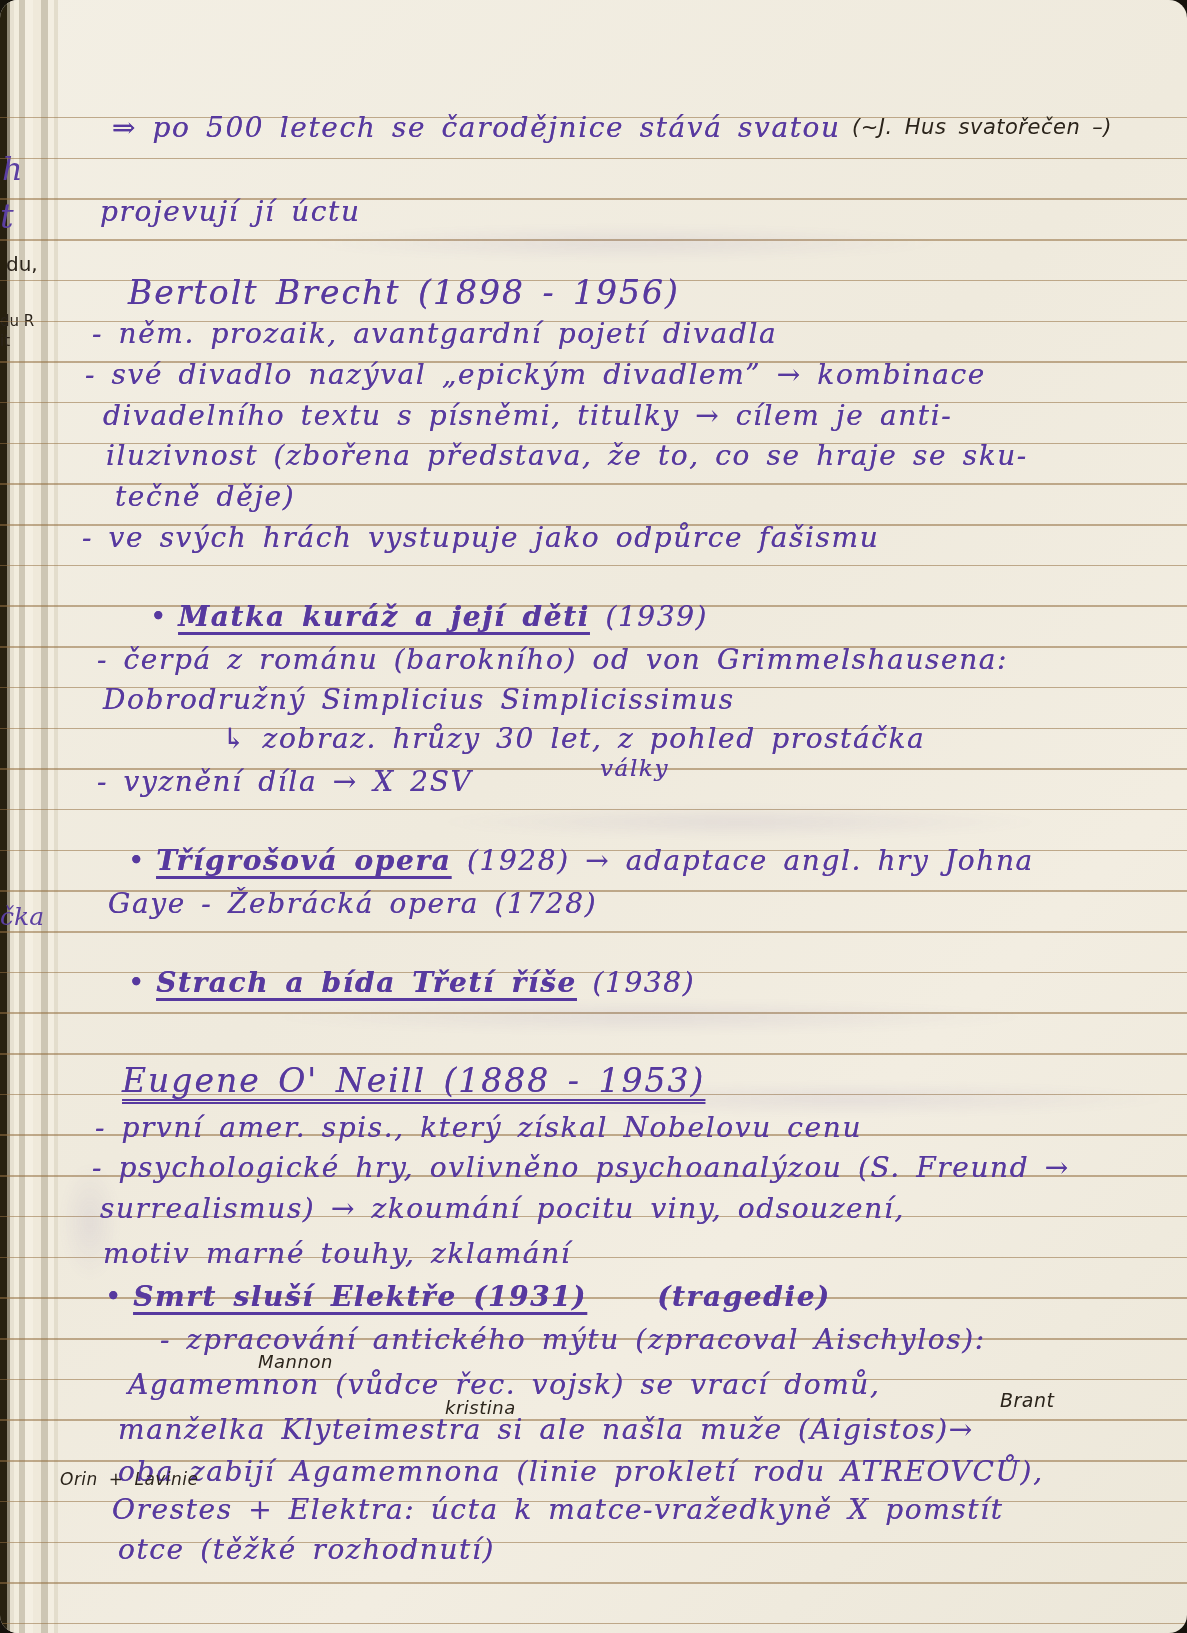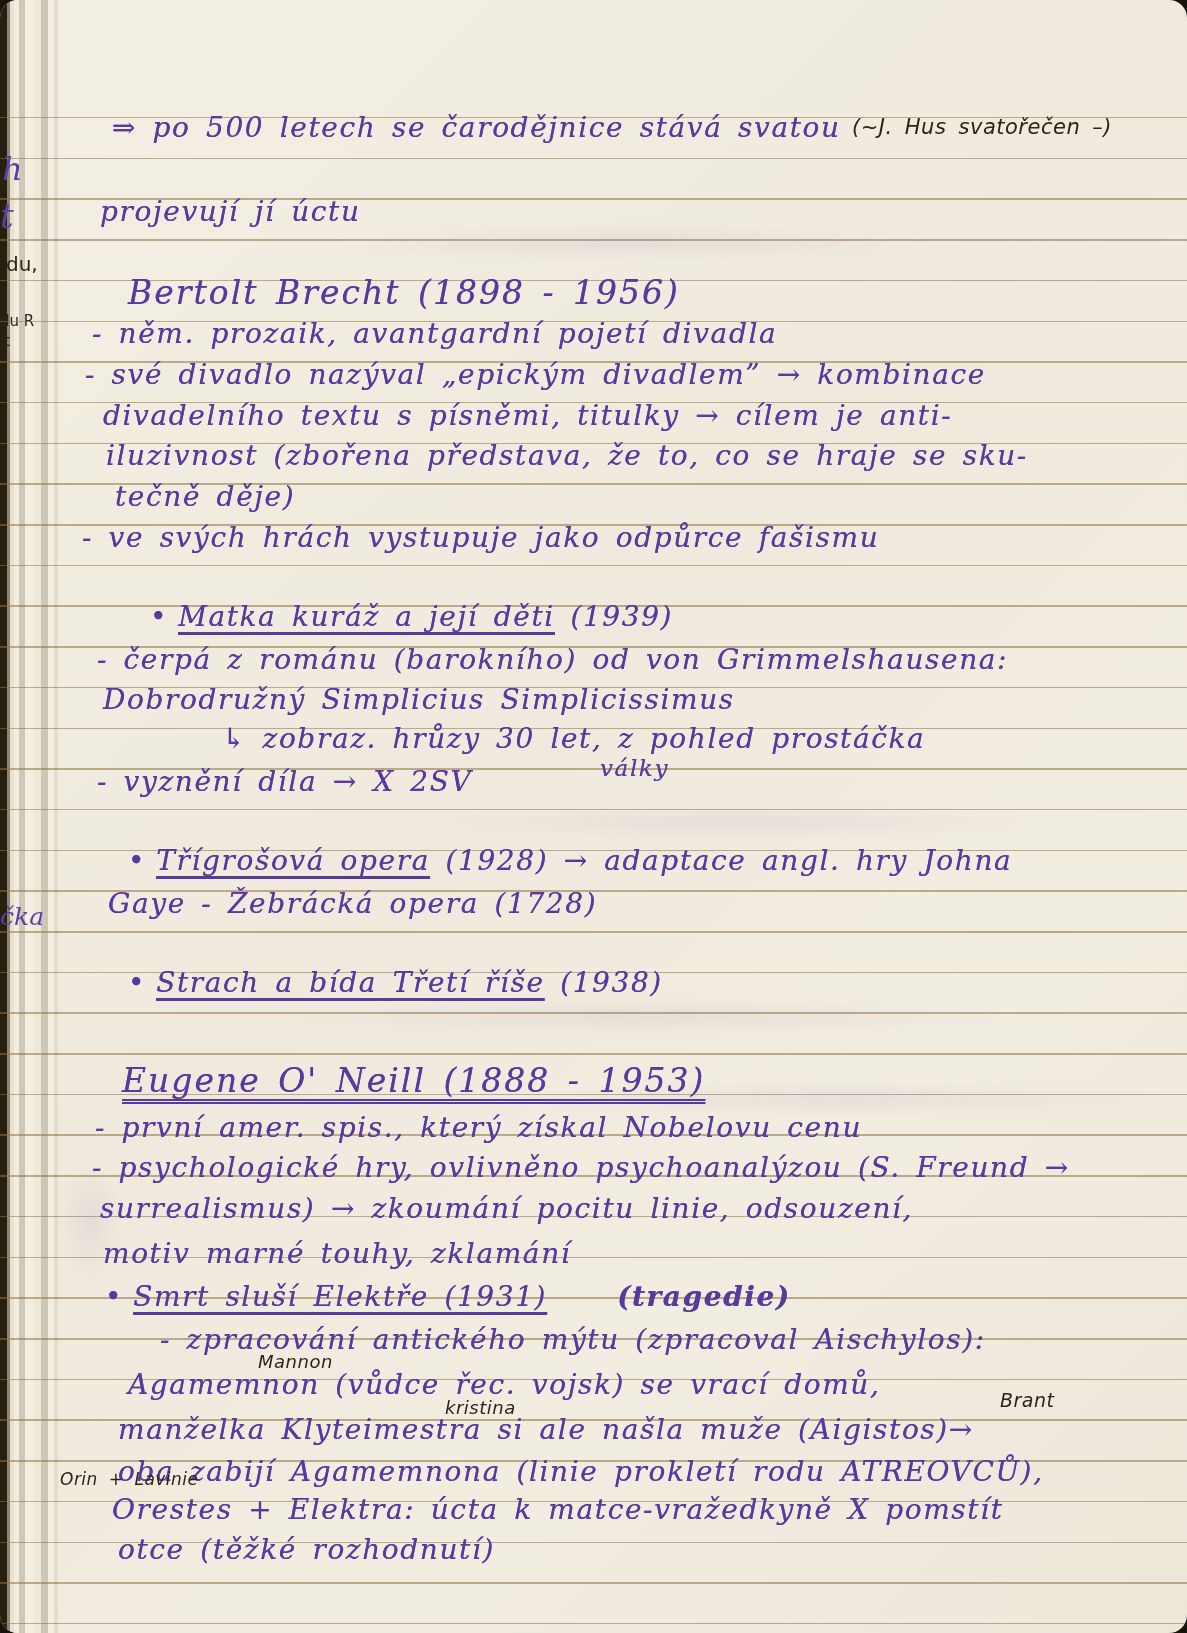--- a/index.html
+++ b/index.html
@@ -32,21 +32,21 @@
     background:radial-gradient(ellipse at center,rgba(122,104,160,.18),rgba(122,104,160,0) 70%);}
   
   .hw{
     position:absolute;white-space:nowrap;color:#57399f;font-style:italic;
     font-size:28px;line-height:1.15;letter-spacing:1.6px;word-spacing:5px;
     text-shadow:0 0 .6px rgba(87,57,159,.8);
   }
   .hw.head{font-size:33px;letter-spacing:2px;}
   .hw.black{color:#2b241b;font-family:"DejaVu Sans",sans-serif;font-style:italic;
     font-size:21px;letter-spacing:.5px;text-shadow:none;}
-  .u{text-decoration:underline;text-decoration-thickness:2.5px;text-underline-offset:6px;}
+  .u{text-decoration:underline;text-decoration-thickness:2.5px;text-underline-offset:6px;font-weight:bold;}
   .u2{text-decoration:underline double 2px;text-underline-offset:7px;}
   .bullet{margin-right:10px;font-style:normal;}
   .genre{margin-left:70px;font-weight:bold;}
 </style>
 </head>
 <body>
 
 <main class="sheet">
 
   <div class="edge-strip">
@@ -92,21 +92,21 @@
   </div>
   <div class="hw" style="left:108px;top:888px">Gaye - Žebrácká opera (1728)</div>
 
   <div class="hw" style="left:128px;top:967px">
     <span class="bullet">•</span><span class="u">Strach a bída Třetí říše</span><span> (1938)</span>
   </div>
 
   <div class="hw head" style="left:122px;top:1062px"><span class="u2">Eugene O' Neill (1888 - 1953)</span></div>
   <div class="hw" style="left:95px;top:1112px">- první amer. spis., který získal Nobelovu cenu</div>
   <div class="hw" style="left:92px;top:1152px">- psychologické hry, ovlivněno psychoanalýzou (S. Freund →</div>
-  <div class="hw" style="left:100px;top:1193px">surrealismus) → zkoumání pocitu linie, odsouzení,</div>
+  <div class="hw" style="left:100px;top:1193px">surrealismus) → zkoumání pocitu viny, odsouzení,</div>
   <div class="hw" style="left:103px;top:1238px">motiv marné touhy, zklamání</div>
 
   <div class="hw" style="left:105px;top:1281px">
     <span class="bullet">•</span><span class="u">Smrt sluší Elektře (1931)</span><span class="genre">(tragedie)</span>
   </div>
   <div class="hw" style="left:160px;top:1324px">- zpracování antického mýtu (zpracoval Aischylos):</div>
   <div class="hw black" style="left:258px;top:1352px;font-size:18px">Mannon</div>
   <div class="hw" style="left:128px;top:1369px">Agamemnon (vůdce řec. vojsk) se vrací domů,</div>
   <div class="hw black" style="left:1000px;top:1390px;font-size:19px">Brant</div>
   <div class="hw black" style="left:445px;top:1398px;font-size:18px">kristina</div>

